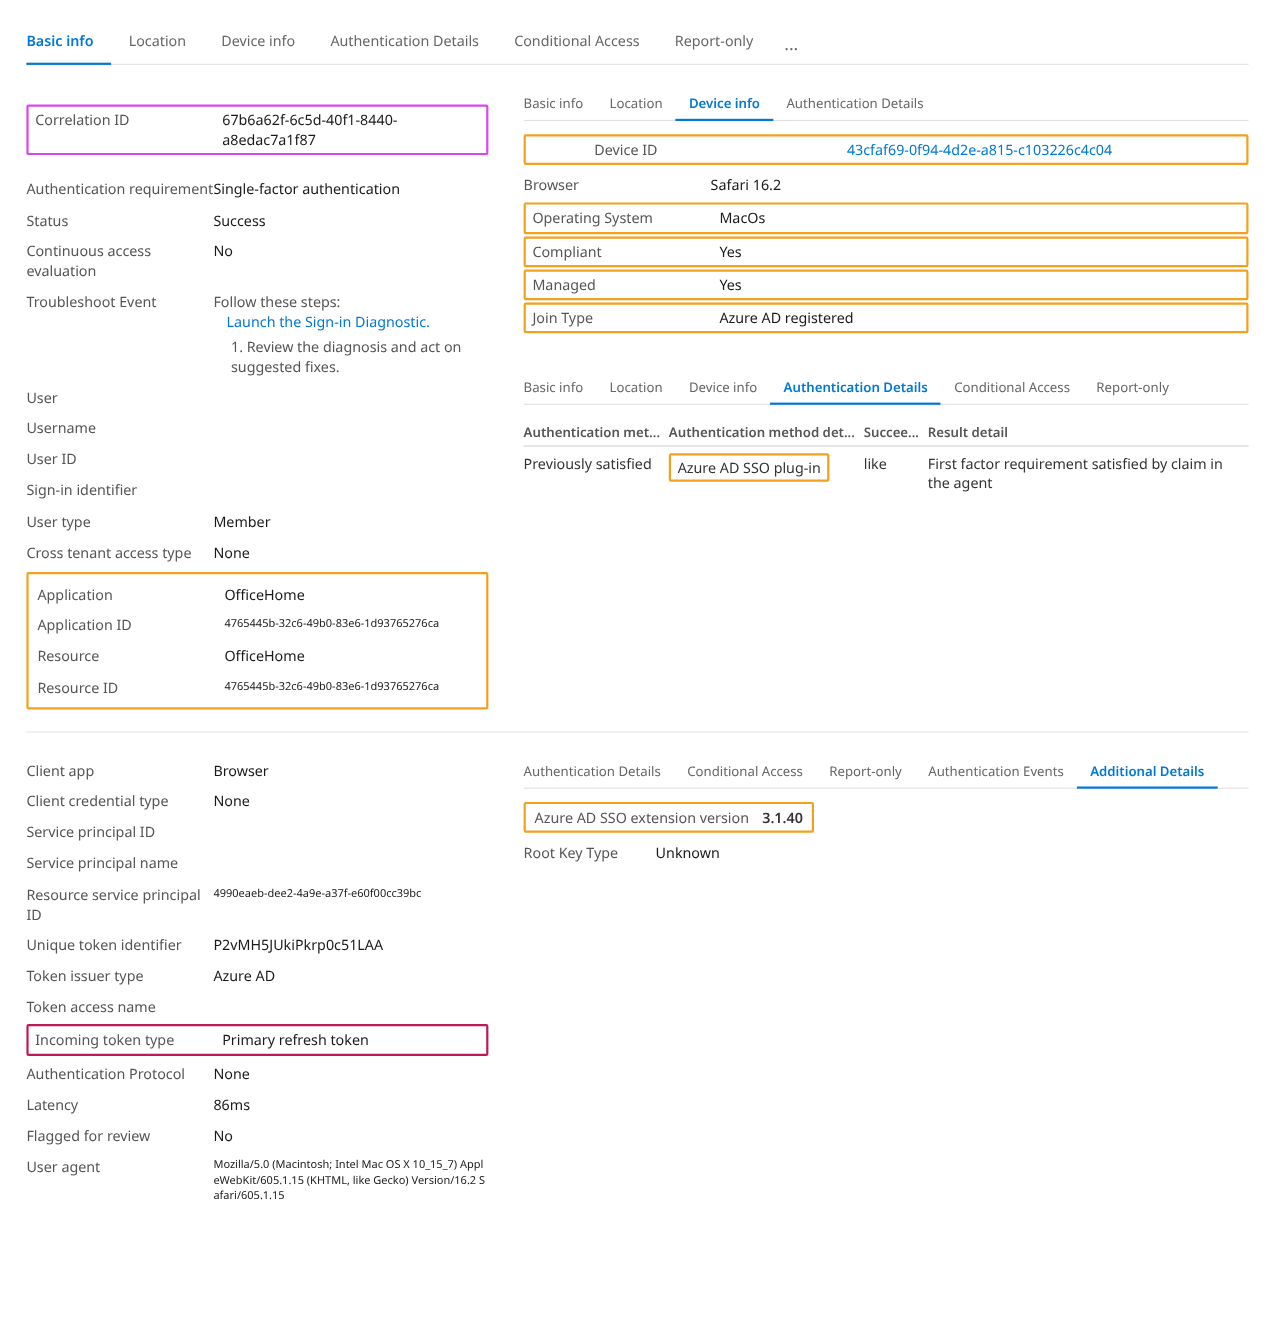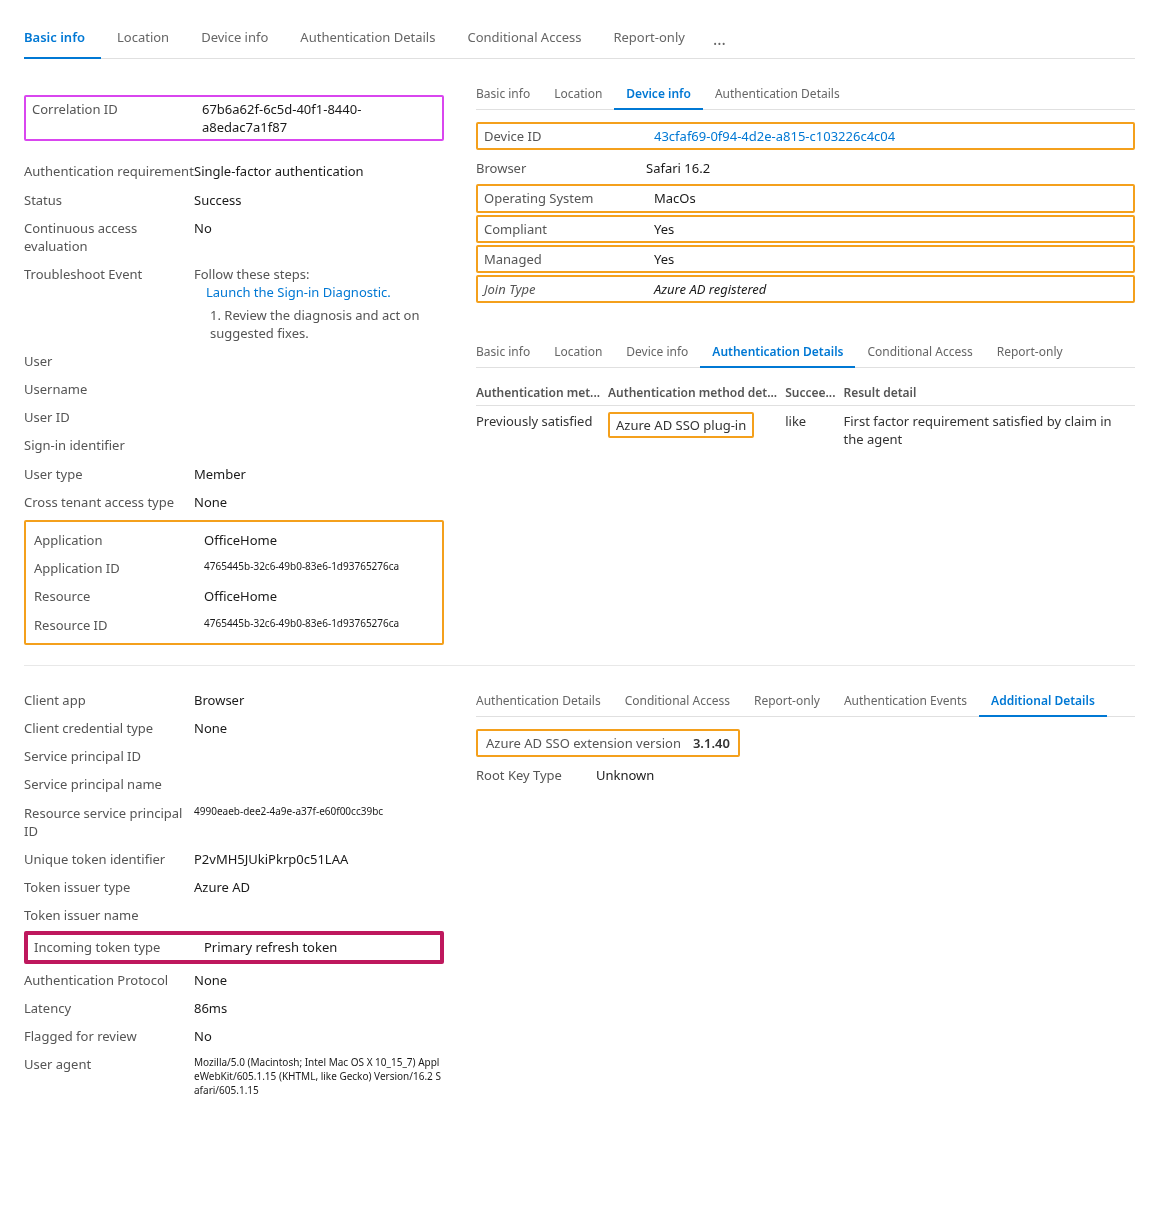--- a/index.html
+++ b/index.html
@@ -274,21 +274,21 @@
       <div class="mini-tab-bar">
         <div class="mini-tab">Basic info</div>
         <div class="mini-tab">Location</div>
         <div class="mini-tab active">Device info</div>
         <div class="mini-tab">Authentication Details</div>
       </div>
 
       <div class="device-info-section">
 
         <div style="border: 2px solid #f4a01c; border-radius: 2px; padding: 3px 6px; margin-bottom:4px;">
-          <div class="info-row" style="padding:0;">
+          <div class="info-row" style="padding:0;text-align:center;">
             <span class="info-label">Device ID</span>
             <span class="info-value" style="color:#0078d4;">43cfaf69-0f94-4d2e-a815-c103226c4c04</span>
           </div>
         </div>
         <div class="info-row">
           <span class="info-label">Browser</span>
           <span class="info-value">Safari 16.2</span>
         </div>
 
         <div style="border: 2px solid #f4a01c; border-radius: 2px; padding: 3px 6px; margin: 2px 0;">
@@ -305,21 +305,21 @@
           </div>
         </div>
 
         <div style="border: 2px solid #f4a01c; border-radius: 2px; padding: 3px 6px; margin: 2px 0;">
           <div class="info-row" style="padding:0;">
             <span class="info-label">Managed</span>
             <span class="info-value">Yes</span>
           </div>
         </div>
 
-        <div style="border: 2px solid #f4a01c; border-radius: 2px; padding: 3px 6px; margin: 2px 0; font-style: italic;">
+        <div style="border: 2px solid #f4a01c; border-radius: 2px; padding: 3px 6px; margin: 2px 0;">
           <div class="info-row" style="padding:0;">
             <span class="info-label">Join Type</span>
             <span class="info-value">Azure AD registered</span>
           </div>
         </div>
       </div>
 
       <div style="height: 32px;"></div>
 
       <div class="mini-tab-bar">
@@ -383,25 +383,25 @@
       </div>
       <div class="info-row">
         <span class="info-label">Unique token identifier</span>
         <span class="info-value">P2vMH5JUkiPkrp0c51LAA</span>
       </div>
       <div class="info-row">
         <span class="info-label">Token issuer type</span>
         <span class="info-value">Azure AD</span>
       </div>
       <div class="info-row">
-        <span class="info-label">Token issuer name</span>
-        <span class="info-value"></span>
-      </div>
-
-      <div style="border: 4px solid #be185d; border-radius: 2px; padding: 3px 6px; margin: 2px 0;">
+        <span class="info-label">Token access name</span>
+        <span class="info-value"></span>
+      </div>
+
+      <div style="border: 2px solid #be185d; border-radius: 2px; padding: 3px 6px; margin: 2px 0;">
         <div class="info-row" style="padding:0;">
           <span class="info-label">Incoming token type</span>
           <span class="info-value">Primary refresh token</span>
         </div>
       </div>
       <div class="info-row">
         <span class="info-label">Authentication Protocol</span>
         <span class="info-value">None</span>
       </div>
       <div class="info-row">

